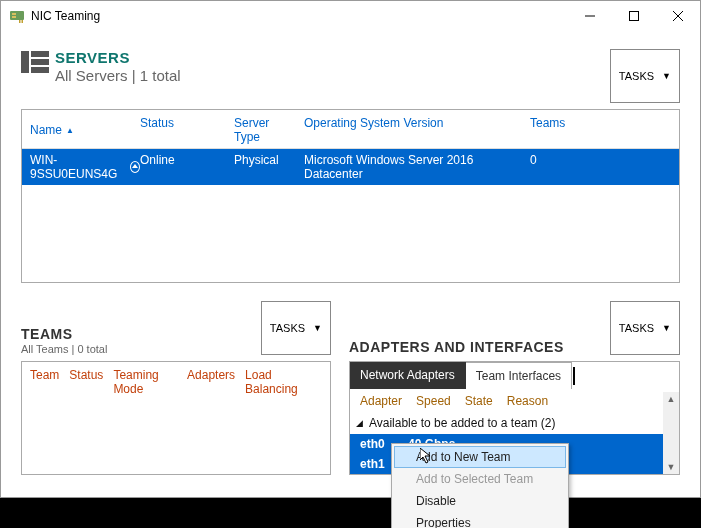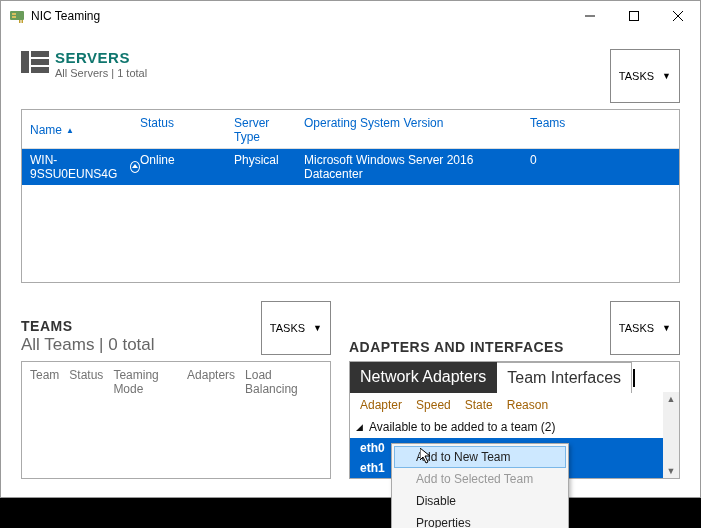--- a/index.html
+++ b/index.html
@@ -7,21 +7,21 @@
   .window { position:absolute; left:0; top:0; width:701px; height:498px; background:#fff; border:1px solid #999; }
   .titlebar { height:30px; display:flex; align-items:center; padding-left:8px; }
   .title-icon { width:16px; height:16px; margin-right:6px; }
   .title { font-size:12px; color:#000; flex:1; }
   .winbtns { display:flex; }
   .winbtn { width:44px; height:30px; display:flex; align-items:center; justify-content:center; cursor:pointer; font-size:13px; font-family:Arial; }
   .content { padding:18px 20px 10px 20px; height:calc(100% - 30px); }
   .section-head { display:flex; align-items:flex-start; }
   .servers-icon { width:28px; height:22px; margin-right:6px; margin-top:2px; }
   .head-text h1 { margin:0; font-size:15px; letter-spacing:0.5px; color:#0f766e; font-weight:600; }
-  .head-text .sub { font-size:11px; color:#666; margin-top:1px; }
+  .head-text .sub { font-size:15px; color:#666; margin-top:1px; }
   .tasks-btn { margin-left:auto; border:1px solid #888; background:#fff; font-size:11px; padding:20px 8px; display:flex; align-items:center; gap:8px; cursor:pointer; }
   .tasks-btn .caret { font-size:9px; }
   .panel { border:1px solid #aaa; margin-top:6px; }
   .servers-panel { height:174px; }
   .grid-head { display:flex; padding:6px 8px 4px 8px; font-size:12px; color:#0066cc; border-bottom:1px solid #ddd; }
   .grid-head > div { padding-right:10px; }
   .gc-name { width:110px; display:flex; align-items:center; gap:4px;}
   .sort-caret { font-size:8px; color:#0066cc; }
   .gc-status { width:94px; }
   .gc-type { width:70px; }
@@ -29,28 +29,28 @@
   .gc-teams { width:50px; }
   .grid-row { display:flex; padding:4px 8px; font-size:12px; }
   .grid-row.sel { background:#0066cc; color:#fff; }
   .refresh-ic { display:inline-flex; width:12px; height:12px; border:1.5px solid #fff; border-radius:50%; align-items:center; justify-content:center; margin-left:2px; }
   .refresh-ic::after { content:""; width:0; height:0; border-left:3px solid transparent; border-right:3px solid transparent; border-bottom:4px solid #fff; position:relative; top:-1px;}
 
   .lower { display:flex; gap:18px; margin-top:18px; }
   .lower-col { flex:1; display:flex; flex-direction:column; }
   .lower-col h2 { margin:0; font-size:14px; letter-spacing:0.5px; color:#333; font-weight:600; }
   .lower-head { display:flex; align-items:flex-end; }
-  .lower-head .sub { font-size:17px; color:#666; margin-top:1px; }
+  .lower-head .sub { font-size:11px; color:#666; margin-top:1px; }
   .teams-panel, .adapters-panel { border:1px solid #aaa; margin-top:6px; flex:1; position:relative; }
   .teams-panel { height:150px; }
-  .teams-head { display:flex; padding:6px 8px 4px 8px; font-size:12px; color:#737373; }
+  .teams-head { display:flex; padding:6px 8px 4px 8px; font-size:12px; color:#c2410c; }
   .teams-head > div { padding-right:10px; }
 
   .tabstrip { display:flex; }
-  .tab { font-size:16px; padding:6px 10px; border-right:1px solid transparent; cursor:pointer;}
+  .tab { font-size:12px; padding:6px 10px; border-right:1px solid transparent; cursor:pointer;}
   .tab.active { background:#333; color:#fff; }
   .tab.inactive { background:#fff; color:#333; border:1px solid #aaa; border-bottom:none; border-left:none;}
   .cursor-bar { width:2px; height:18px; background:#000; align-self:center; margin-left:1px;}
   .adapter-head { display:flex; padding:5px 10px 4px 10px; font-size:12px; color:#a16207; gap:14px; }
   .group-row { display:flex; align-items:center; gap:6px; padding:4px 6px; font-size:12px; color:#111; }
   .tri { font-size:9px; }
   .ad-row { display:flex; padding:3px 10px; font-size:12px; background:#0066cc; color:#fff;font-weight:bold; }
   .ad-row .c1 { width:48px; }
   .scroll-track { position:absolute; right:0; top:30px; bottom:0; width:16px; background:#f0f0f0; display:flex; flex-direction:column; align-items:center; justify-content:space-between; padding:2px 0;}
   .scroll-btn { font-size:9px; color:#666; cursor:pointer; }

